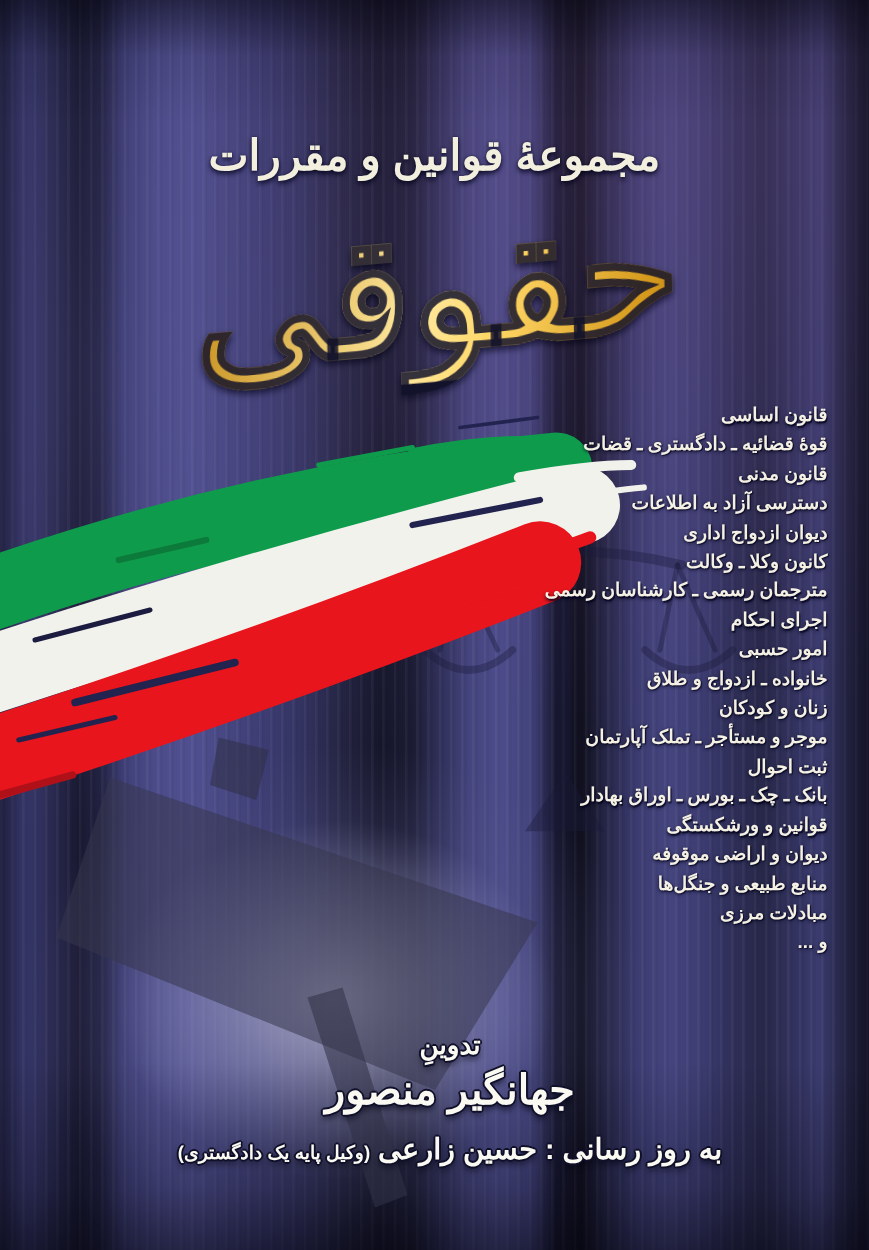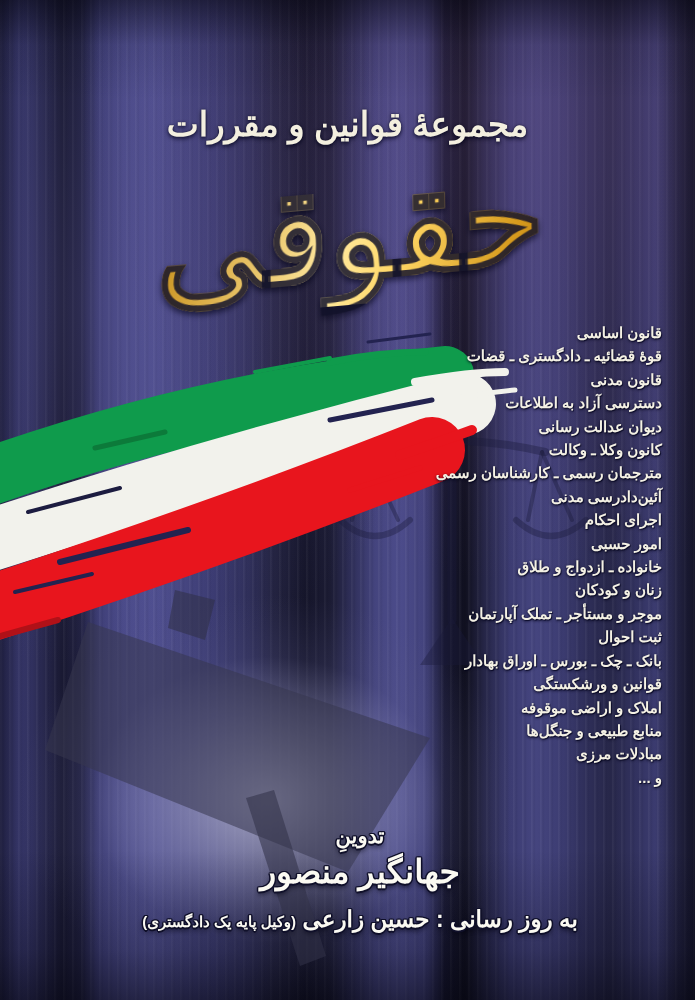--- a/index.html
+++ b/index.html
@@ -114,33 +114,32 @@
 
   <div class="txt series-title">مجموعهٔ قوانین و مقررات</div>
 
   <div class="txt main-title">حقوقی</div>
 
   <div class="topics">
     <div class="topic">قانون اساسی</div>
     <div class="topic">قوهٔ قضائیه ـ دادگستری ـ قضات</div>
     <div class="topic">قانون مدنی</div>
     <div class="topic">دسترسی آزاد به اطلاعات</div>
-    <div class="topic">دیوان عدالت رسانی</div>
+    <div class="topic">دیوان ازدواج اداری</div>
     <div class="topic">کانون وکلا ـ وکالت</div>
     <div class="topic">مترجمان رسمی ـ کارشناسان رسمی</div>
-    <div class="topic">آئین‌دادرسی مدنی</div>
     <div class="topic">اجرای احکام</div>
     <div class="topic">امور حسبی</div>
     <div class="topic">خانواده ـ ازدواج و طلاق</div>
     <div class="topic">زنان و کودکان</div>
     <div class="topic">موجر و مستأجر ـ تملک آپارتمان</div>
     <div class="topic">ثبت احوال</div>
     <div class="topic">بانک ـ چک ـ بورس ـ اوراق بهادار</div>
     <div class="topic">قوانین و ورشکستگی</div>
-    <div class="topic">املاک و اراضی موقوفه</div>
+    <div class="topic">دیوان و اراضی موقوفه</div>
     <div class="topic">منابع طبیعی و جنگل‌ها</div>
     <div class="topic">مبادلات مرزی</div>
     <div class="topic">و ...</div>
   </div>
 
   <div class="txt byline compiled-label outline-dark">تدوینِ</div>
   <div class="txt byline author-name outline-dark">جهانگیر منصور</div>
   <div class="txt byline update-line outline-dark">
     <span>به روز رسانی : حسین زارعی </span><span class="update-note">(وکیل پایه یک دادگستری)</span>
   </div>

